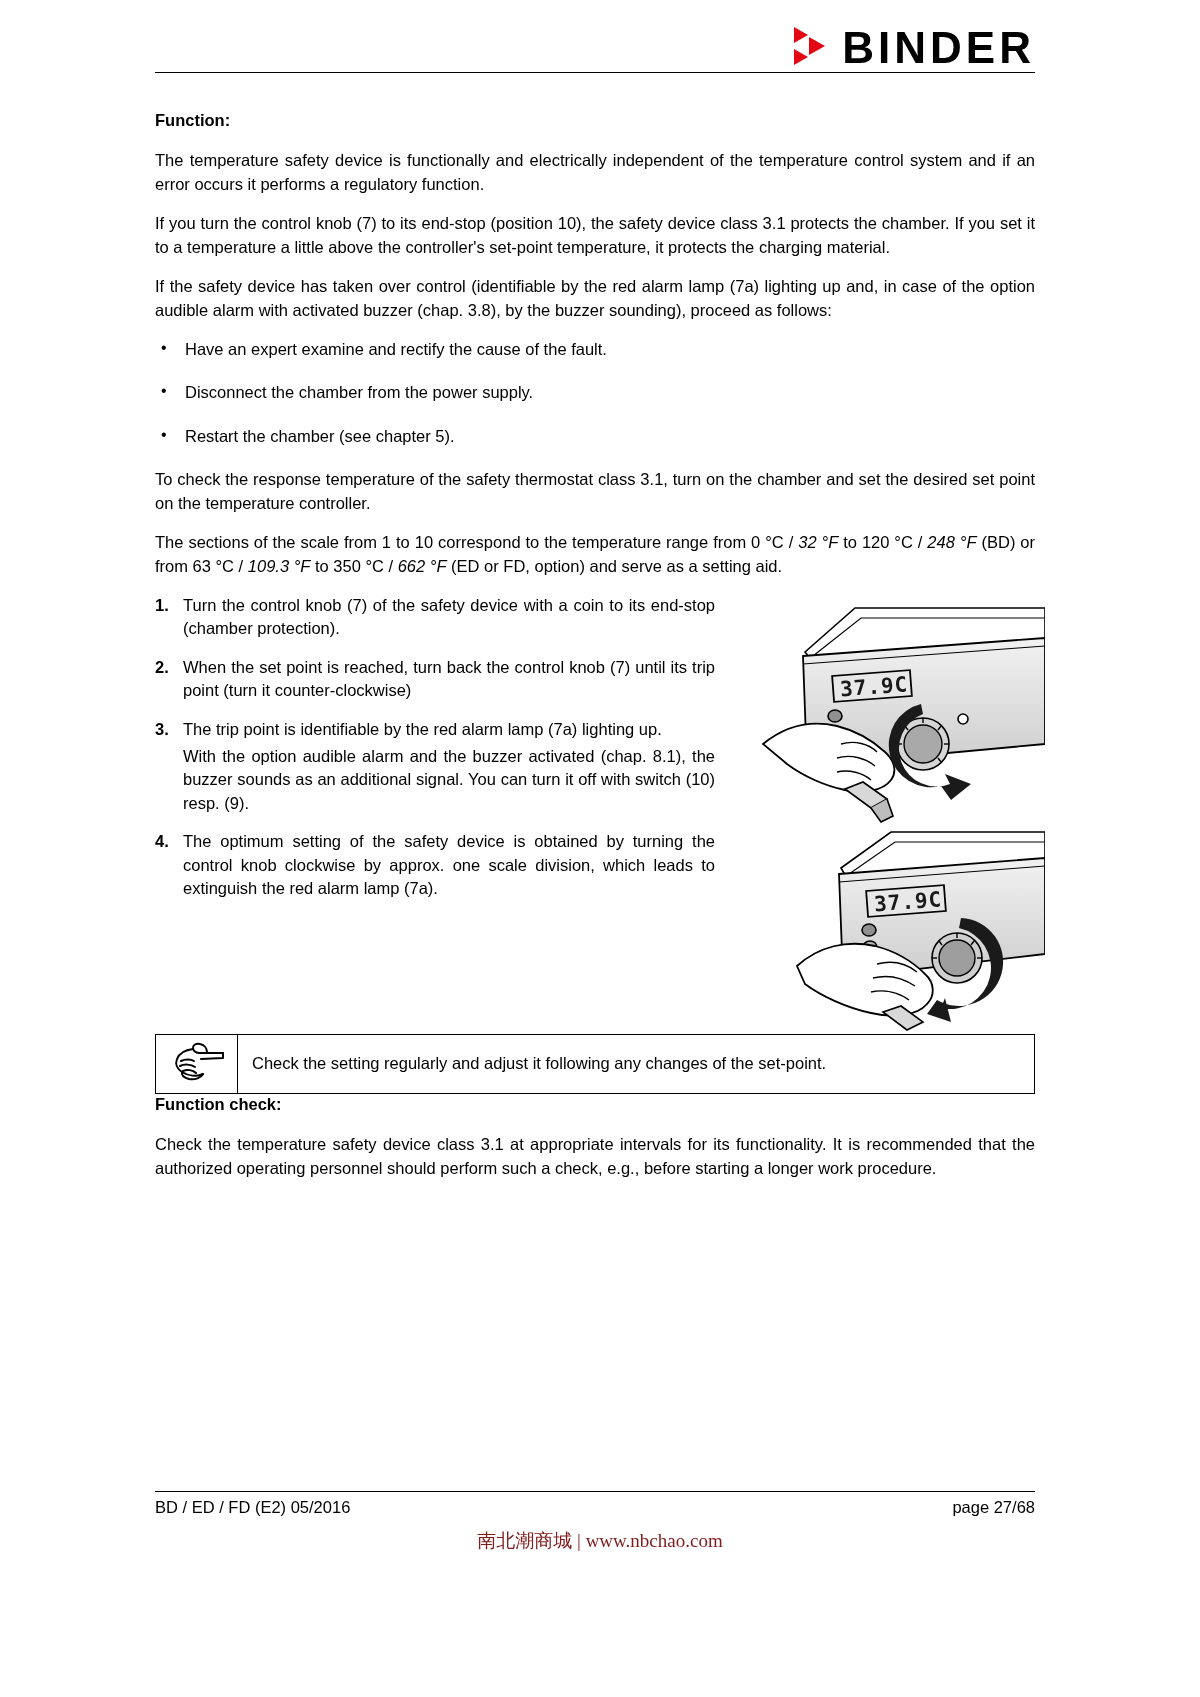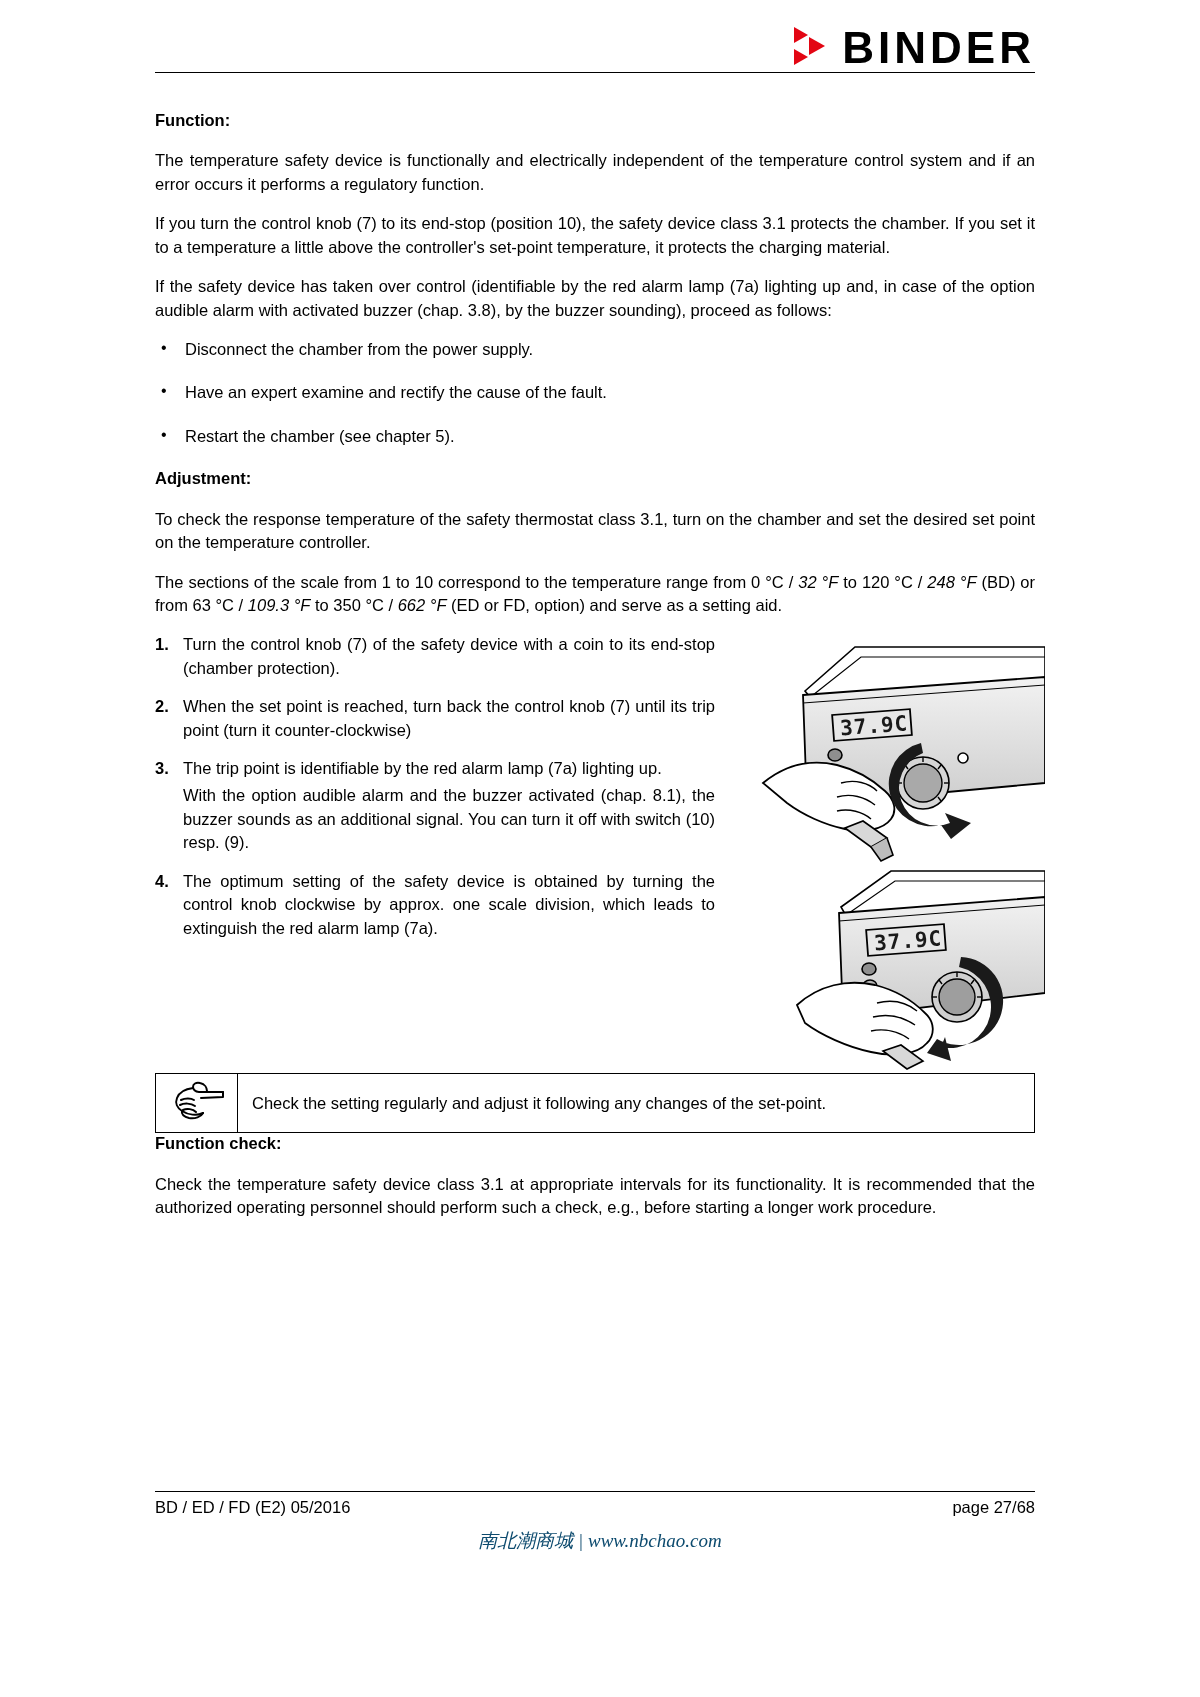--- a/index.html
+++ b/index.html
@@ -196,23 +196,22 @@
     justify-content: space-between;
     font-size: 16.5px;
   }
   .watermark {
     position: absolute;
     left: 0;
     top: 1528px;
     width: 1200px;
     text-align: center;
     font-size: 19px;
-    color: #0c4a6e;
+    color: #7f1d1d;
     font-family: "Liberation Serif", serif;
-    font-style: italic;
   }
 
   .it { font-style: italic; }
 </style>
 </head>
 <body>
 
 <div class="page">
 
   <div class="header">
@@ -231,26 +230,25 @@
 
   <div class="content">
 
     <h2 class="section-head">Function:</h2>
 
     <p class="body">The temperature safety device is functionally and electrically independent of the temperature control system and if an error occurs it performs a regulatory function.</p>
     <p class="body">If you turn the control knob (7) to its end-stop (position 10), the safety device class 3.1 protects the chamber. If you set it to a temperature a little above the controller's set-point temperature, it protects the charging material.</p>
     <p class="body">If the safety device has taken over control (identifiable by the red alarm lamp (7a) lighting up and, in case of the option audible alarm with activated buzzer (chap. 3.8), by the buzzer sounding), proceed as follows:</p>
 
     <ul class="bullets">
+      <li>Have an expert examine and rectify the cause of the fault.</li>
       <li>Disconnect the chamber from the power supply.</li>
-      <li>Have an expert examine and rectify the cause of the fault.</li>
       <li>Restart the chamber (see chapter 5).</li>
     </ul>
 
-    <h2 class="section-head adjust-head">Adjustment:</h2>
 
     <p class="body">To check the response temperature of the safety thermostat class 3.1, turn on the chamber and set the desired set point on the temperature controller.</p>
 
     <p class="body"><span>The sections of the scale from 1 to 10 correspond to the temperature range from 0 °C / </span><span class="it">32 °F</span><span> to 120 °C / </span><span class="it">248 °F</span><span> (BD) or from 63 °C / </span><span class="it">109.3 °F</span><span> to 350 °C / </span><span class="it">662 °F</span><span> (ED or FD, option) and serve as a setting aid.</span></p>
 
     <div class="steps-region">
 
       <ol class="steps">
         <li>
           <span class="num">1.</span>

